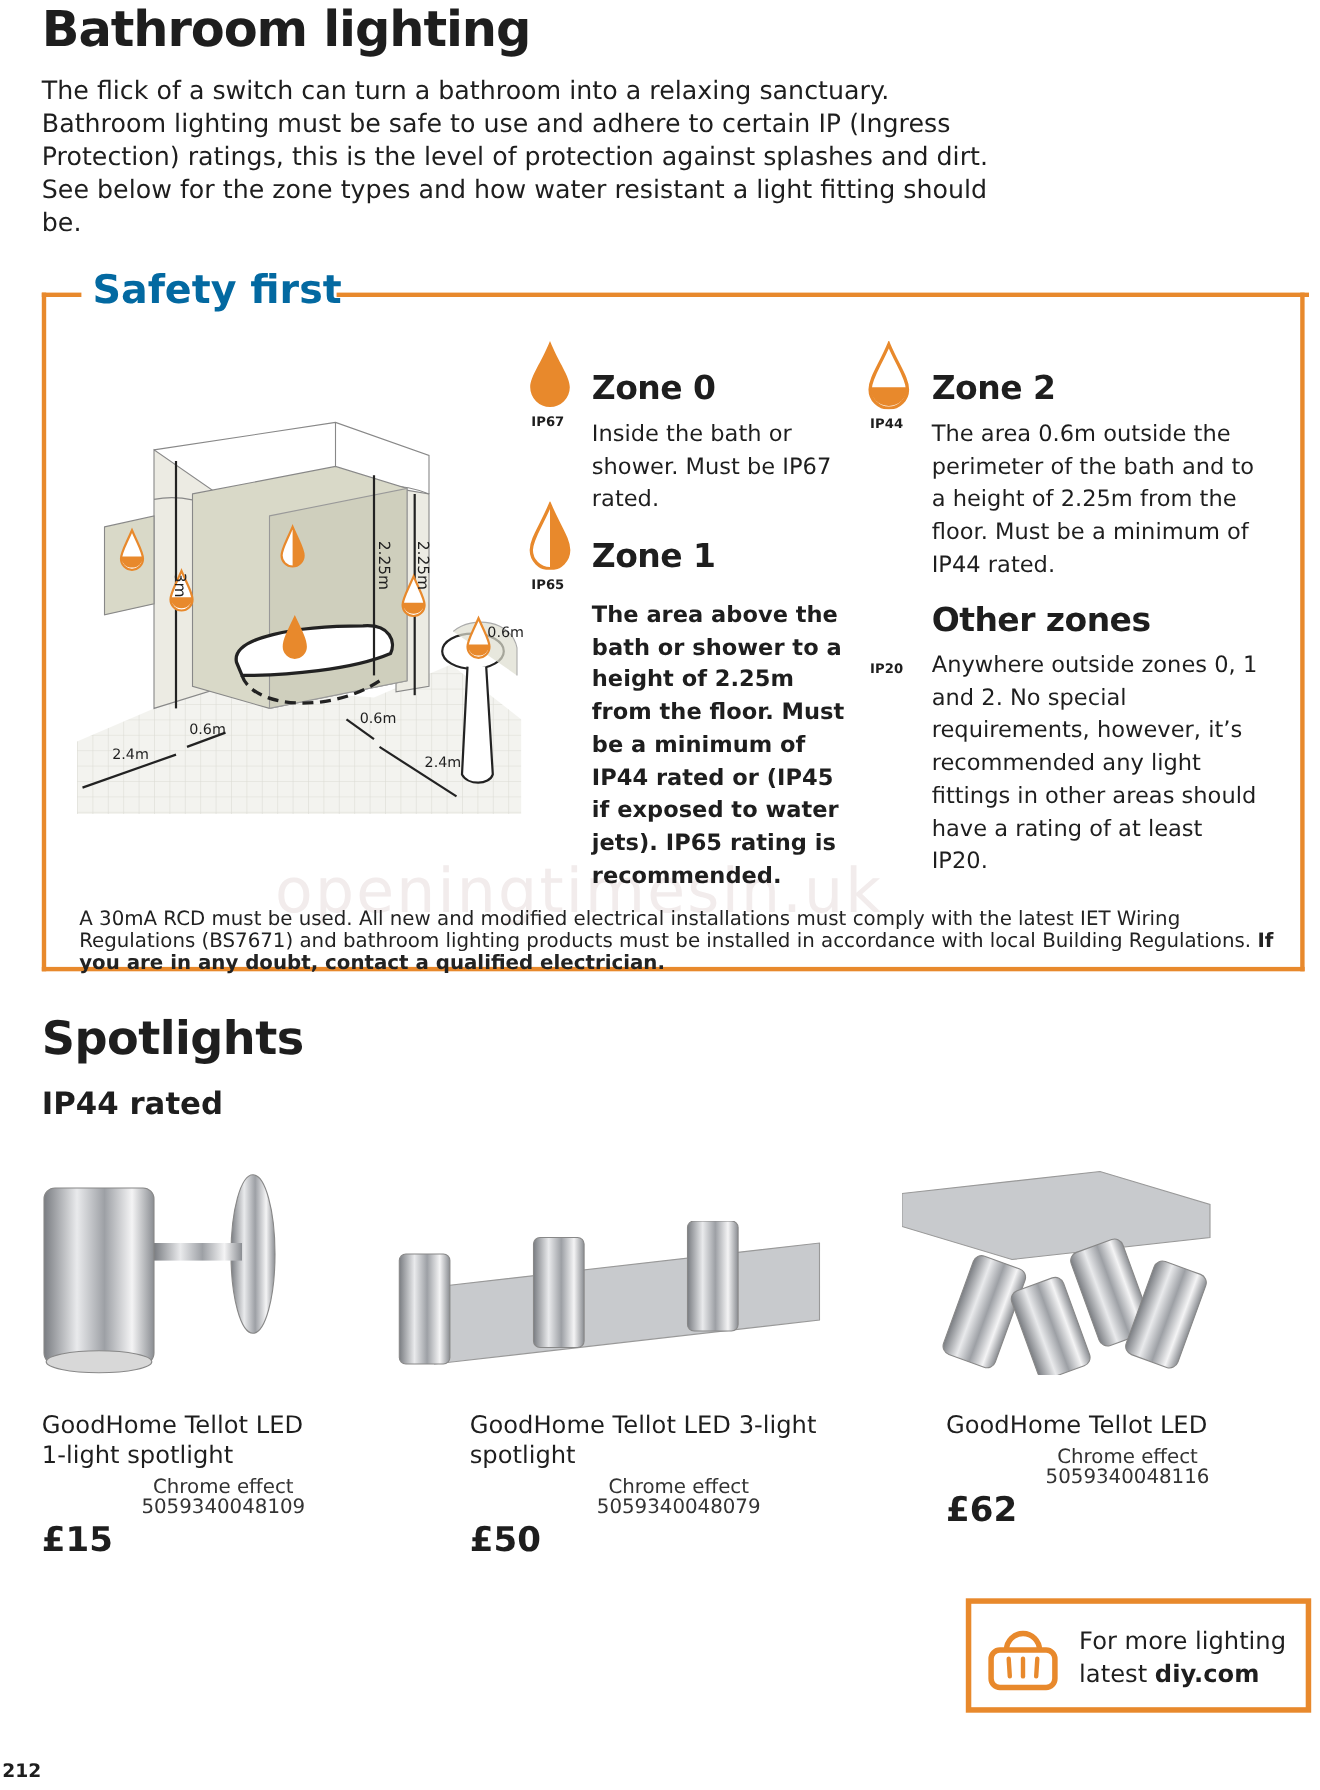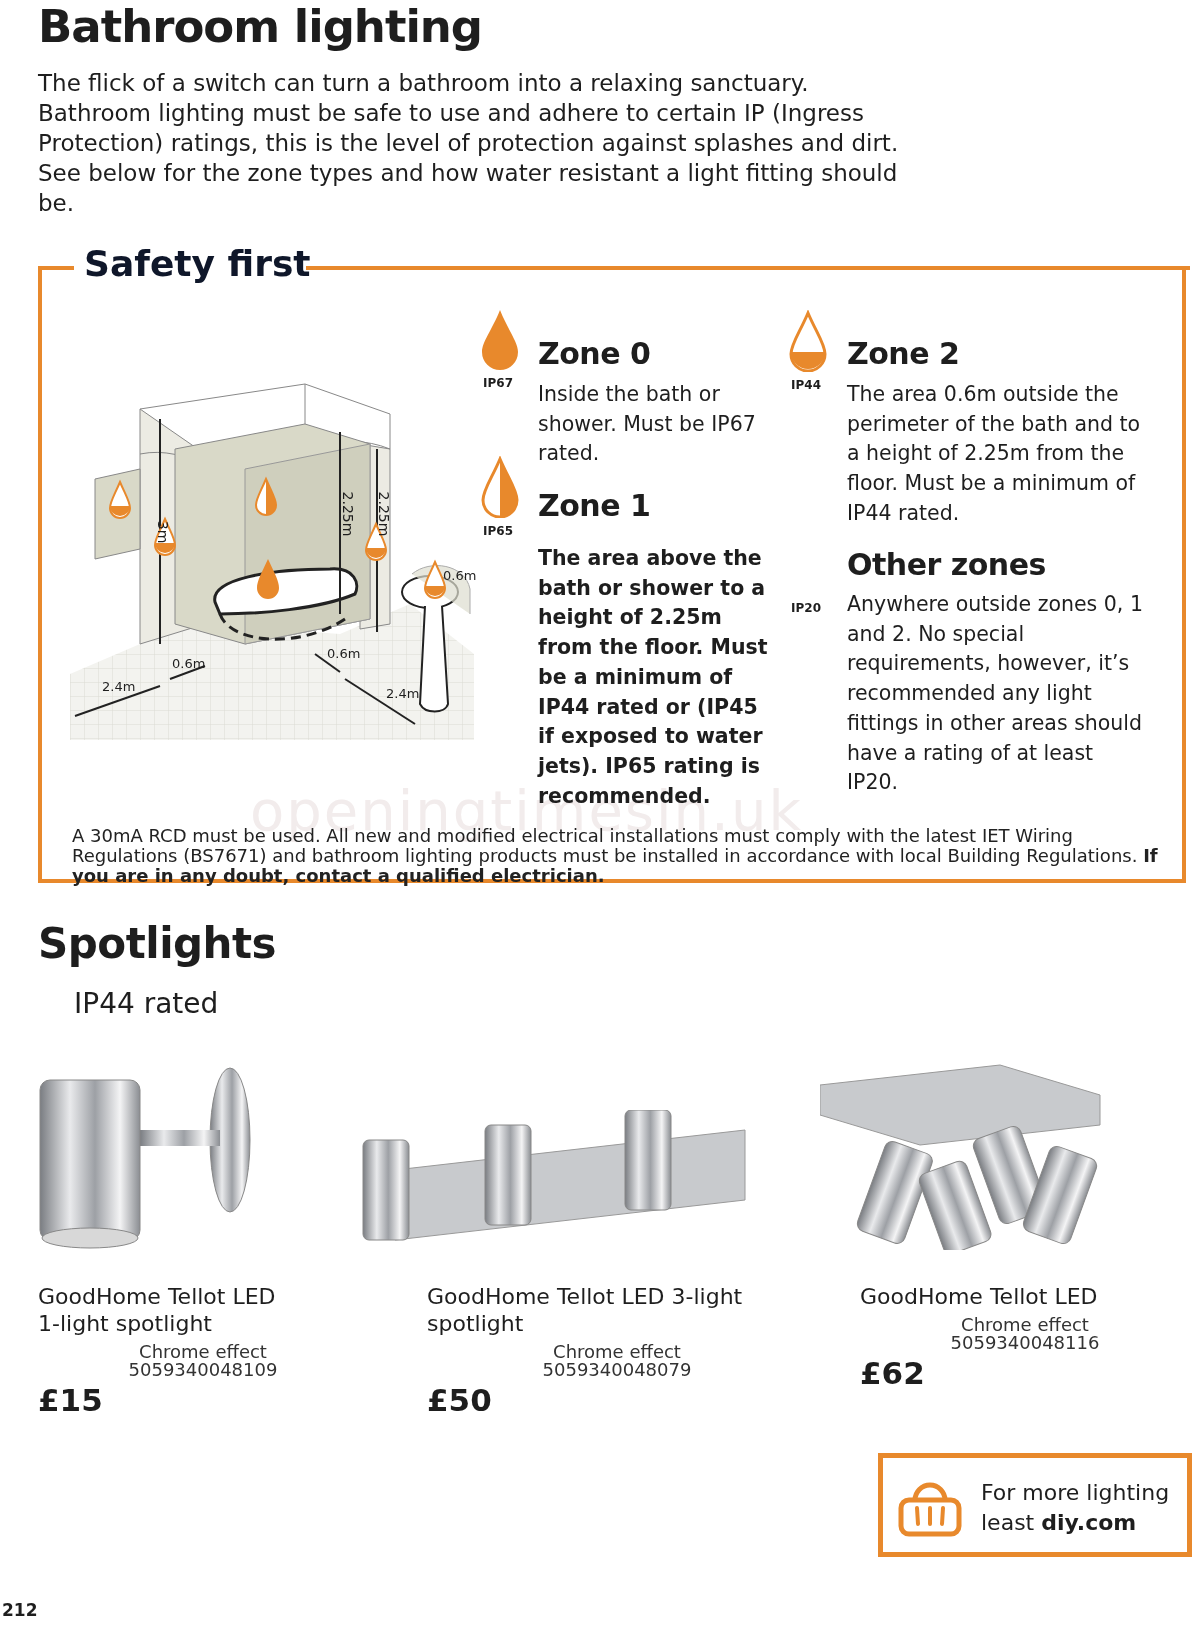--- a/index.html
+++ b/index.html
@@ -4,29 +4,29 @@
 <style>
   html, body { margin: 0; padding: 0; background: #ffffff; }
   body { width: 1200px; height: 1627px; position: relative; overflow: hidden;
          font-family: "DejaVu Sans", "Liberation Sans", sans-serif; color: #1e1e1e; }
   .abs { position: absolute; }
   .h1 { left: 38px; top: 0px; font-size: 45px; font-weight: bold; letter-spacing: -1px; line-height: 54px; }
   .intro { left: 38px; top: 68px; width: 870px; font-size: 23px; line-height: 30px; }
   .safety-box { left: 38px; top: 266px; width: 1148px; height: 617px; border: 4px solid #e8892c; box-sizing: border-box; border-top: none; }
   .safety-top-left { left: 38px; top: 266px; width: 36px; height: 4px; background: #e8892c; }
   .safety-top-right { left: 306px; top: 266px; width: 884px; height: 4px; background: #e8892c; }
-  .safety-title { left: 84px; top: 242px; font-size: 36px; font-weight: bold; line-height: 44px; color: #0f172a; }
+  .safety-title { left: 84px; top: 242px; font-size: 36px; font-weight: bold; line-height: 44px; color: #0369a1; }
   .diagram { left: 70px; top: 374px; width: 404px; height: 366px; }
   .drop { width: 44px; height: 62px; }
   .iplabel { font-size: 12px; font-weight: bold; text-align: center; width: 40px; margin-top: 36px; }
   .zone-h { font-size: 30px; font-weight: bold; line-height: 36px; letter-spacing: -0.5px; }
   .zone-p { font-size: 20.5px; line-height: 29.7px; }
   .legal { left: 72px; top: 826px; width: 1110px; font-size: 18px; line-height: 20px; color: #222; }
   .h2 { left: 38px; top: 918px; font-size: 42px; font-weight: bold; letter-spacing: -0.5px; line-height: 52px; }
-  .h3 { left: 38px; top: 987px; font-size: 28px; font-weight: normal; line-height: 34px; margin-left: 36px; }
+  .h3 { left: 38px; top: 987px; font-size: 28px; font-weight: bold; line-height: 34px; }
   .prod-name { font-size: 22px; line-height: 27px; }
   .prod-meta { font-size: 18px; line-height: 18px; color: #333; text-align: center; }
   .prod-price { font-size: 31px; font-weight: bold; line-height: 38px; }
   .promo { left: 878px; top: 1453px; width: 314px; height: 104px; border: 5px solid #e8892c; box-sizing: border-box; }
   .promo-text { left: 98px; top: 20px; font-size: 22px; line-height: 30px; color: #1e1e1e; }
   .page-num { left: 2px; top: 1600px; font-size: 17px; font-weight: bold; }
   .watermark { left: 250px; top: 778px; font-size: 56px; color: #f2ecec; letter-spacing: 2px; }
 </style>
 </head>
 <body>
@@ -206,17 +206,17 @@
 <div class="abs promo">
   <svg class="abs" style="left:14px;top:16px;" width="66" height="64" viewBox="0 0 66 64">
     <path d="M18,26 A15,15 0 0 1 48,26" fill="none" stroke="#e8892c" stroke-width="5"></path>
     <rect x="4" y="26" width="58" height="34" rx="8" fill="none" stroke="#e8892c" stroke-width="5"></rect>
     <line x1="20" y1="34" x2="21" y2="50" stroke="#e8892c" stroke-width="4" stroke-linecap="round"></line>
     <line x1="33" y1="34" x2="33" y2="50" stroke="#e8892c" stroke-width="4" stroke-linecap="round"></line>
     <line x1="46" y1="34" x2="45" y2="50" stroke="#e8892c" stroke-width="4" stroke-linecap="round"></line>
   </svg>
   <div class="abs promo-text">
     <div>For more lighting</div>
-    <div><span>least </span><b>diy.com</b></div>
+    <div><span>latest </span><b>diy.com</b></div>
   </div>
 </div>
 
 <div class="abs page-num">212</div>
 
 </body></html>

